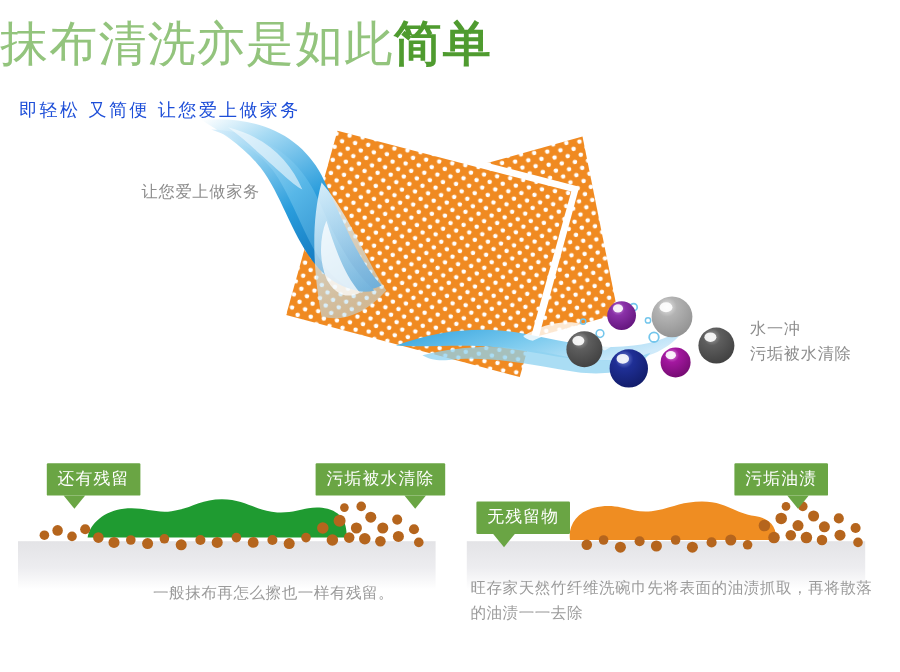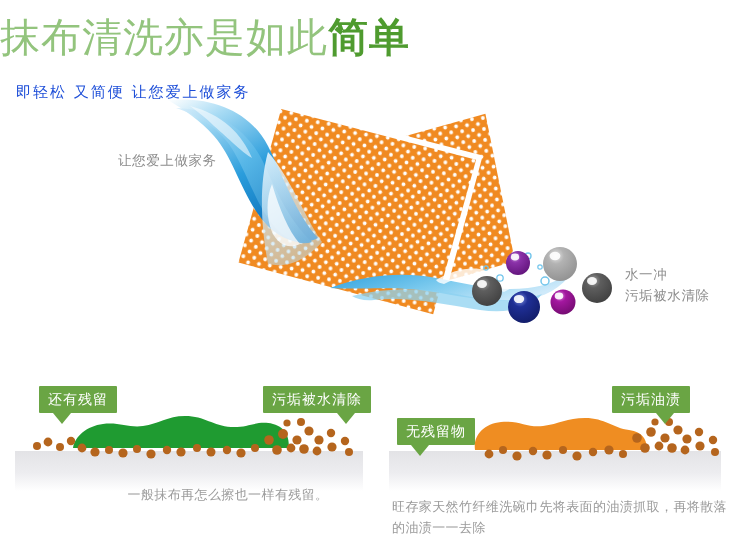--- a/index.html
+++ b/index.html
@@ -132,21 +132,20 @@
   #note-left {
     left: 82px;
     top: 106px;
     width: 290px;
     text-align: center;
   }
   #note-right {
     left: 17px;
     top: 102px;
     width: 340px;
-    margin-top: 16px;
   }
 </style>
 </head>
 <body>
 
 <div id="header">
   <h1 id="page-title">
     <span>抹布清洗亦是如此</span><span class="accent">简单</span>
   </h1>
   <p id="page-subtitle">即轻松 又简便 让您爱上做家务</p>

